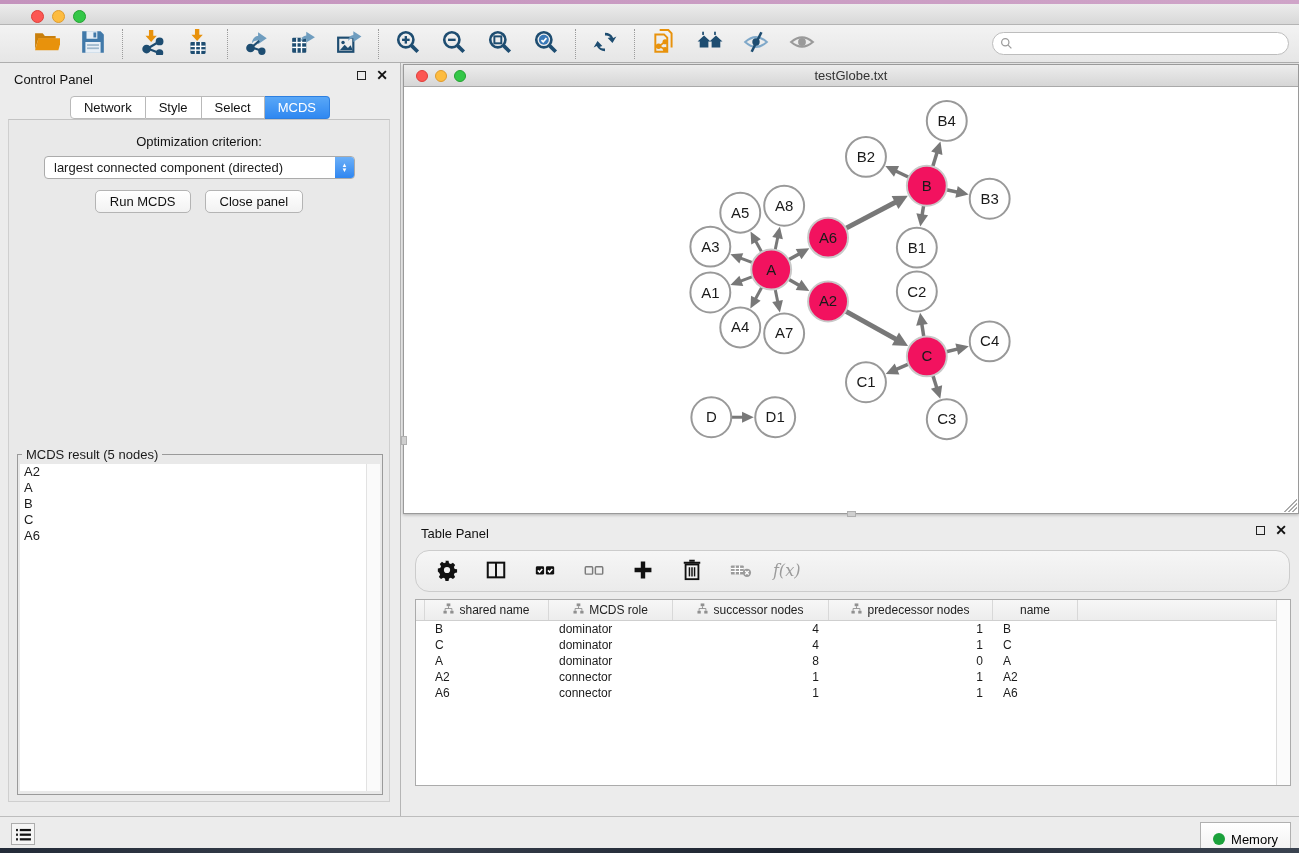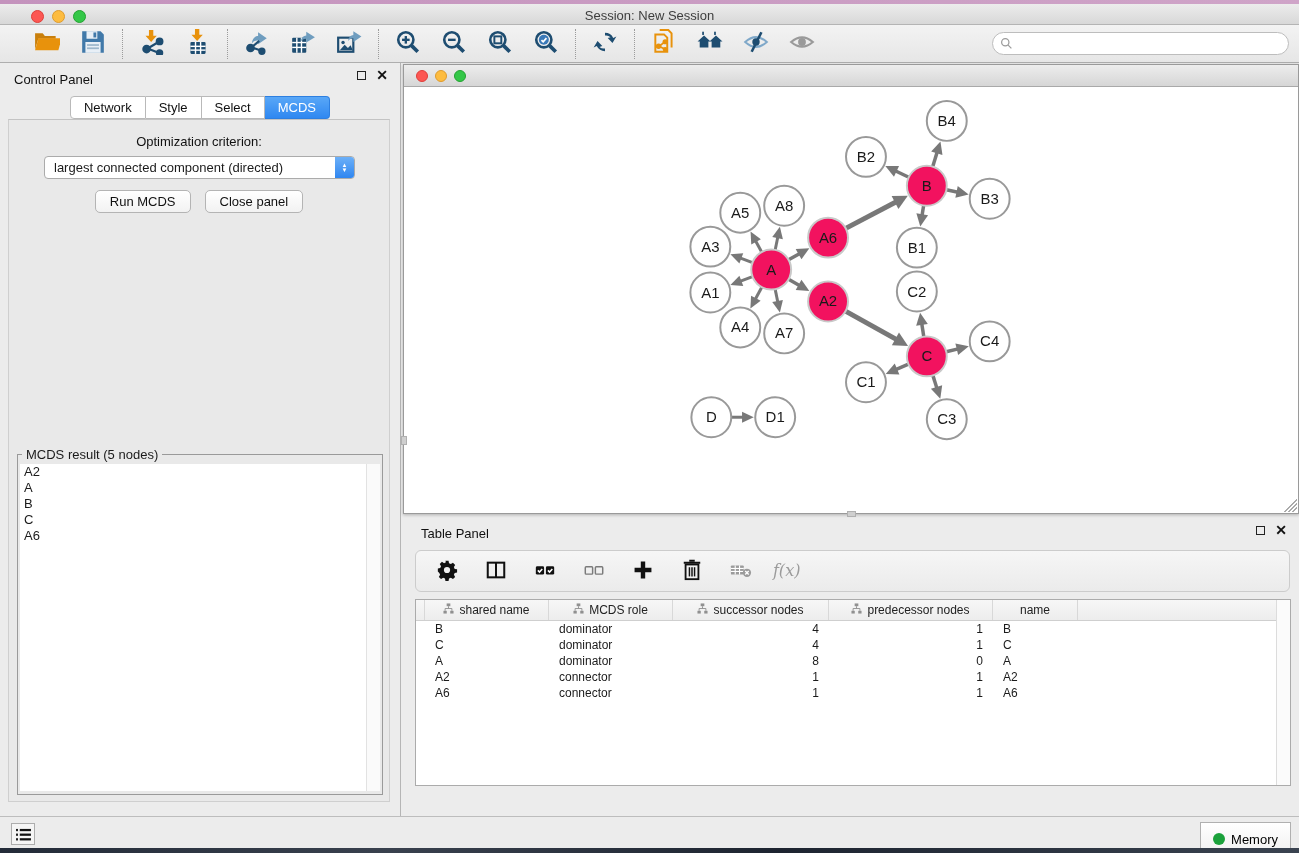--- a/index.html
+++ b/index.html
@@ -84,21 +84,21 @@
       linear-gradient(135deg, transparent 48%, #aaa 48%, #aaa 55%, transparent 55%),
       linear-gradient(135deg, transparent 63%, #aaa 63%, #aaa 70%, transparent 70%),
       linear-gradient(135deg, transparent 78%, #aaa 78%, #aaa 85%, transparent 85%); }
   .split-knob-v { position:absolute; left:-3px; top:371px; width:6px; height:9px; background:#cfcfcf; border:1px solid #b0b0b0; }
   .split-knob-h { position:absolute; left:443px; bottom:-4px; width:9px; height:6px; background:#cfcfcf; border:1px solid #b0b0b0; }
 
   
   .table-panel { position:absolute; left:402px; top:455px; right:0; bottom:0; background:#ececec; }
   .tp-title { position:absolute; left:19px; top:8px; font-size:13px; color:#111; }
   .tp-toolbar { position:absolute; left:13px; top:32px; right:9px; height:42px;
-    background:linear-gradient(#f6f6f6,#ebebeb); border:1px solid #cccccc; border-radius:6px;
+    background:linear-gradient(#f6f6f6,#ebebeb); border:1px solid #cccccc; border-radius:14px;
     display:flex; align-items:center; gap:23px; padding-left:18px; }
   .tp-btn { display:flex; align-items:center; justify-content:center; width:26px; height:26px; }
   .tp-btn svg { width:22px; height:22px; }
 
   .data-table { position:absolute; left:13px; top:81px; right:8px; height:187px; background:#fff; border:1px solid #ababab; }
   .dt-scroll { position:absolute; top:0; right:0; bottom:0; width:14px; background:#fbfbfb; border-left:1px solid #dcdcdc; }
   .dt-header { display:flex; height:21px; background:linear-gradient(#f7f7f7,#ededed); border-bottom:1px solid #cfcfcf; }
   .dt-hcell { display:flex; align-items:center; justify-content:center; gap:5px; font-size:12px; color:#222;
     border-right:1px solid #d8d8d8; height:100%; }
   .dt-hcell svg { width:11px; height:11px; }
@@ -117,21 +117,20 @@
 <body>
 
 <div class="desktop-top"></div>
 
 <div class="titlebar">
   <div class="lights">
     <span class="light red"></span>
     <span class="light yellow"></span>
     <span class="light green"></span>
   </div>
-  <div class="title">Session: New Session</div>
 </div>
 
 <div class="toolbar" id="main-toolbar">
   <div class="tb-group">
       <div class="tb-btn">
         <span><svg viewBox="0 0 24 24">
             <path fill="#c97f0b" d="M1 19V4h7l2 2.5h10V9H4L1 19z"></path>
             <path fill="#e8920c" d="M1 19.5 4 8.5h21.5L22.5 19.5z"></path>
           </svg></span>
       </div>
@@ -342,20 +341,21 @@
     </div>
   </aside>
 
   <div class="net-window">
     <div class="net-titlebar">
       <div class="net-lights">
         <span class="light red"></span>
         <span class="light yellow"></span>
         <span class="light green"></span>
       </div>
+      <div class="net-title">testGlobe.txt</div>
     </div>
     <div class="net-canvas">
       <svg id="graph-svg" viewBox="0 0 894 426">
           <line x1="357.4445610618003" y1="164.43032195234252" x2="351.1453707170465" y2="152.84793970553713" stroke="#787878" stroke-width="3"></line>
           <polygon points="346.2720968585647,143.8874039012318 356.6497659053981,151.561808448452 347.0742913694248,156.76952266977085" fill="#787878"></polygon>
           <line x1="370.9811984858021" y1="162.40025360835892" x2="373.68980040000366" y2="149.0655980307511" stroke="#787878" stroke-width="3"></line>
           <polygon points="375.72021162776275,139.06972737101415 378.7321414052907,151.62045559750524 368.05027962184636,149.4507024227431" fill="#787878"></polygon>
           <line x1="348.28605427212415" y1="174.9439221026042" x2="335.6616039786832" y2="170.18388346737234" stroke="#787878" stroke-width="3"></line>
           <polygon points="326.11749165746653,166.5852837397005 338.9879311353142,165.61353909883087 335.14236868123356,175.8126395205232" fill="#787878"></polygon>
           <line x1="348.28605427212415" y1="189.0560778973958" x2="335.6616039786832" y2="193.81611653262766" stroke="#787878" stroke-width="3"></line>

